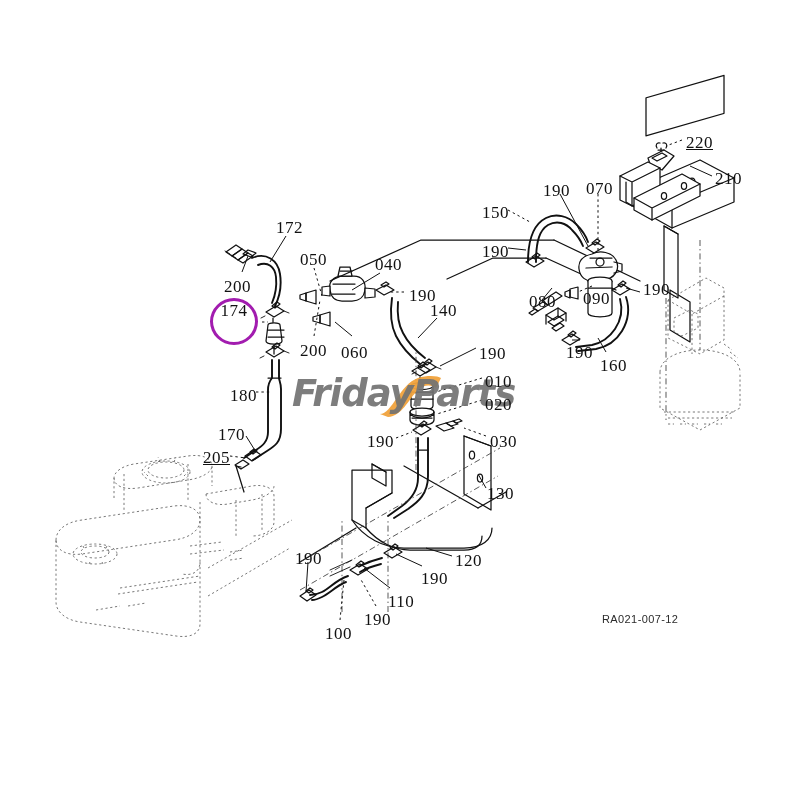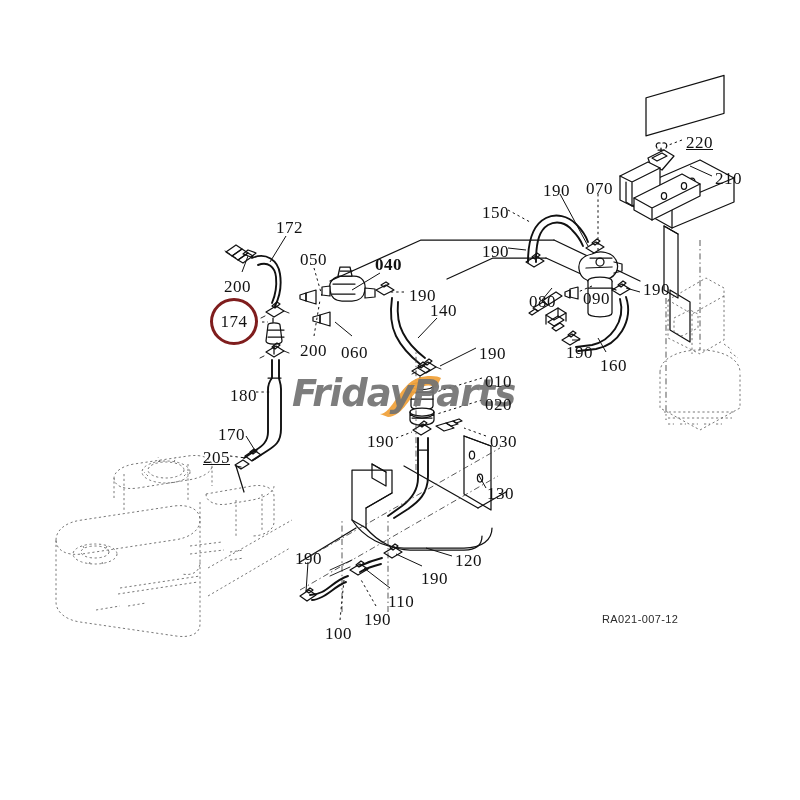--- a/index.html
+++ b/index.html
@@ -18,24 +18,24 @@
     font-size:17px;
     color:#111;
     letter-spacing:0.5px;
     white-space:nowrap;
     line-height:1;
   }
 
   .callout-circle{
     position:absolute;
     width:48px;height:47px;
-    border:3px solid #7f1d1d;
+    border:3px solid #a21caf;
     border-radius:50%;
     box-sizing:border-box;
-    display:flex;align-items:center;justify-content:center;
+    display:flex;align-items:flex-start;justify-content:center;
   }
   .callout-circle span{
     font-family:"Liberation Serif", serif;
     font-size:17px;color:#111;letter-spacing:.5px;
   }
 
   #codeid{
     position:absolute;
     font-family:"Liberation Sans", sans-serif;
     font-size:11px;
@@ -479,21 +479,21 @@
 
   <div id="labels">
       <div class="lbl" style="left: 686px; top: 134px; text-decoration: underline;">220</div>
       <div class="lbl" style="left: 715px; top: 170px;">210</div>
       <div class="lbl" style="left: 543px; top: 182px;">190</div>
       <div class="lbl" style="left: 586px; top: 180px;">070</div>
       <div class="lbl" style="left: 482px; top: 204px;">150</div>
       <div class="lbl" style="left: 482px; top: 243px;">190</div>
       <div class="lbl" style="left: 276px; top: 219px;">172</div>
       <div class="lbl" style="left: 300px; top: 251px;">050</div>
-      <div class="lbl" style="left: 375px; top: 256px; font-weight: bold;">040</div>
+      <div class="lbl" style="left: 375px; top: 256px;">040</div>
       <div class="lbl" style="left: 224px; top: 278px;">200</div>
       <div class="lbl" style="left: 409px; top: 287px;">190</div>
       <div class="lbl" style="left: 529px; top: 293px;">080</div>
       <div class="lbl" style="left: 583px; top: 290px;">090</div>
       <div class="lbl" style="left: 643px; top: 281px;">190</div>
       <div class="lbl" style="left: 430px; top: 302px;">140</div>
       <div class="lbl" style="left: 300px; top: 342px;">200</div>
       <div class="lbl" style="left: 341px; top: 344px;">060</div>
       <div class="lbl" style="left: 479px; top: 345px;">190</div>
       <div class="lbl" style="left: 566px; top: 344px;">190</div>

